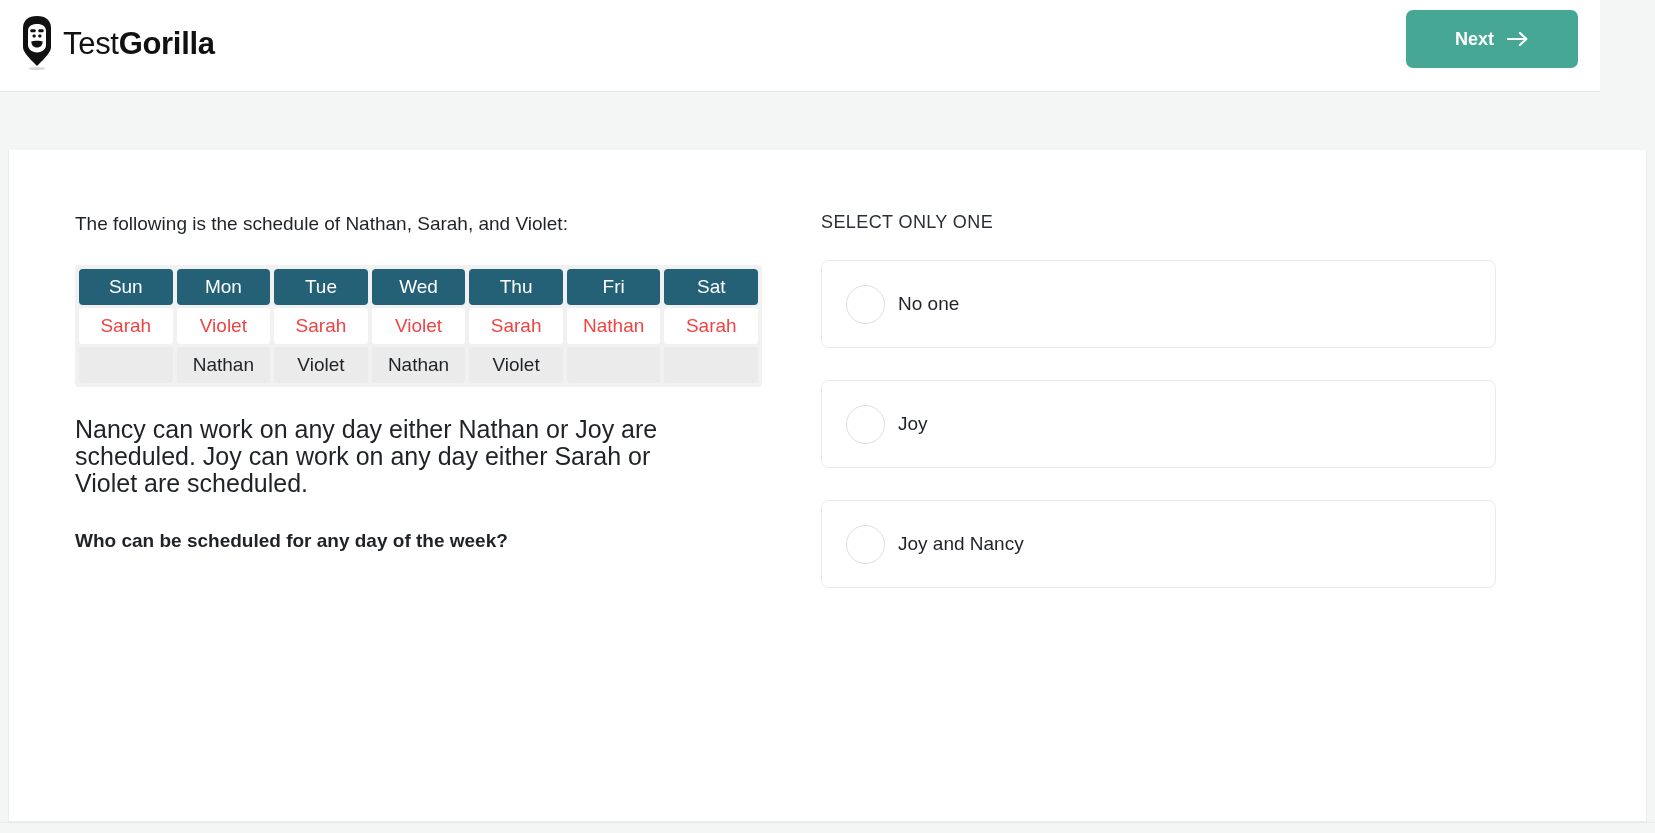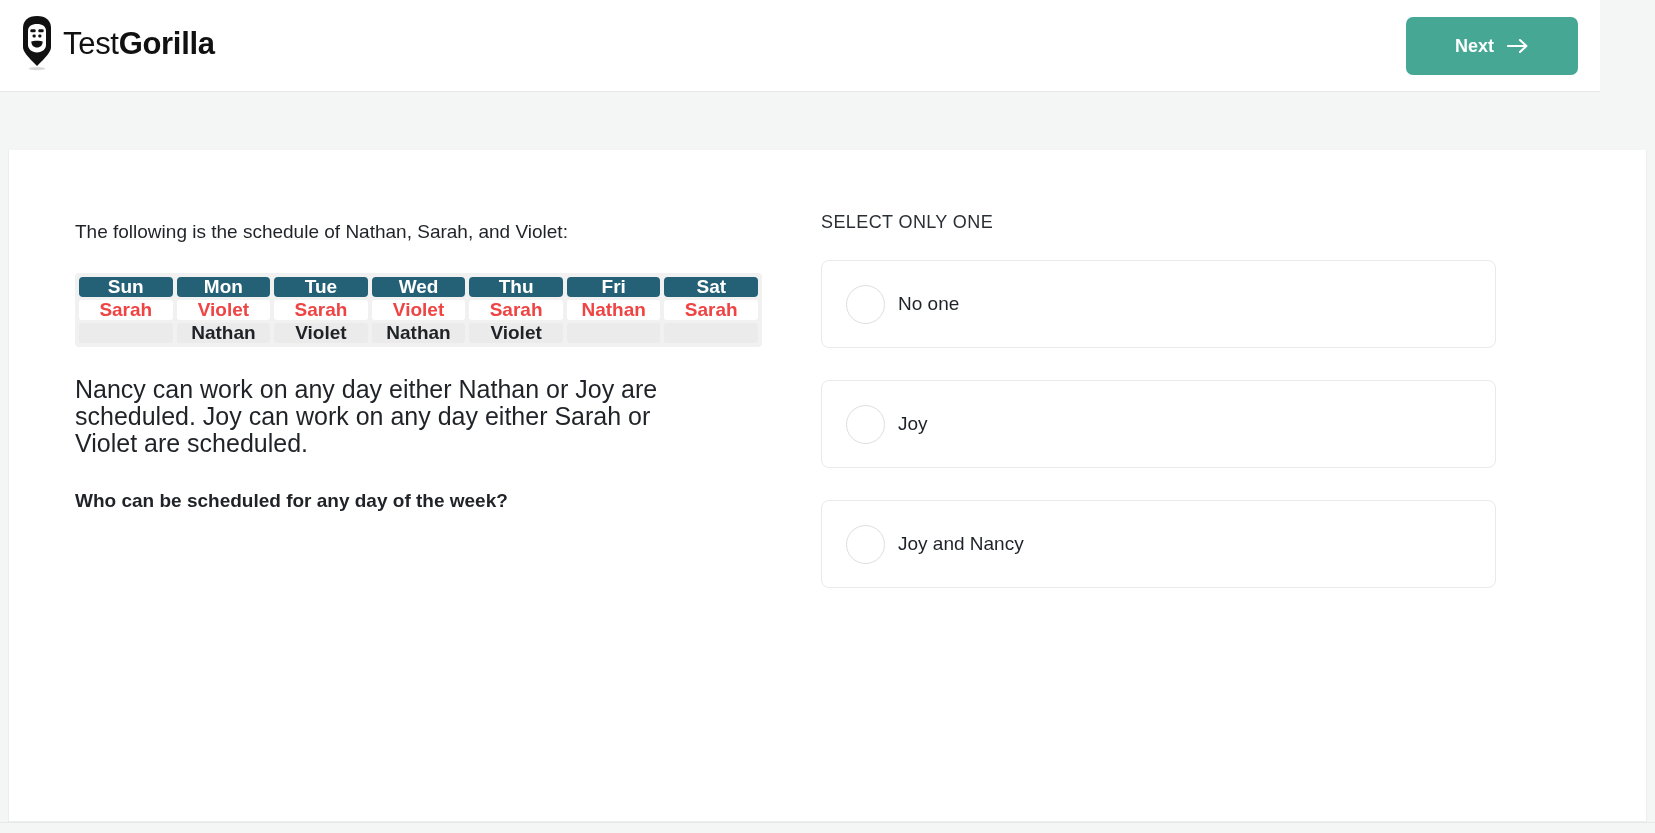--- a/index.html
+++ b/index.html
@@ -44,21 +44,21 @@
     line-height: 1;
     white-space: nowrap;
     color: #111111;
   }
   .logo-text .lt-light { font-weight: 400; }
   .logo-text .lt-bold  { font-weight: 700; }
 
   .next-button {
     position: absolute;
     right: 22px;
-    top: 17px;
+    top: 10px;
     width: 172px;
     height: 58px;
     background: #46a795;
     border: none;
     border-radius: 7px;
     color: #ffffff;
     font-family: "Liberation Sans", sans-serif;
     font-size: 18px;
     font-weight: 700;
     display: flex;
@@ -96,21 +96,21 @@
     height: 11px;
     background: #f4f6f6;
     border-top: 1px solid #e6e9e9;
     box-sizing: border-box;
   }
 
   
   .stimulus {
     position: absolute;
     left: 66px;
-    top: 68px;
+    top: 60px;
     width: 730px;
   }
   .intro-line {
     font-size: 19px;
     line-height: 27px;
     color: #1f2328;
     margin: 0 0 28px 0;
   }
 
   .sched-table {
@@ -122,27 +122,26 @@
     display: flex;
     flex-direction: column;
     gap: 3px;
   }
   .sched-row {
     display: flex;
     gap: 4px;
   }
   .sched-cell {
     flex: 1 1 0;
-    height: 20px;
+    height: 36px;
     display: flex;
     align-items: center;
     justify-content: center;
     font-size: 19px;
     box-sizing: border-box;
-    font-weight: bold;
   }
   .sched-cell.head {
     background: #246176;
     color: #ffffff;
     border-radius: 4px;
     font-size: 19px;
   }
   .sched-cell.body {
     background: #ffffff;
     color: #ef4444;

